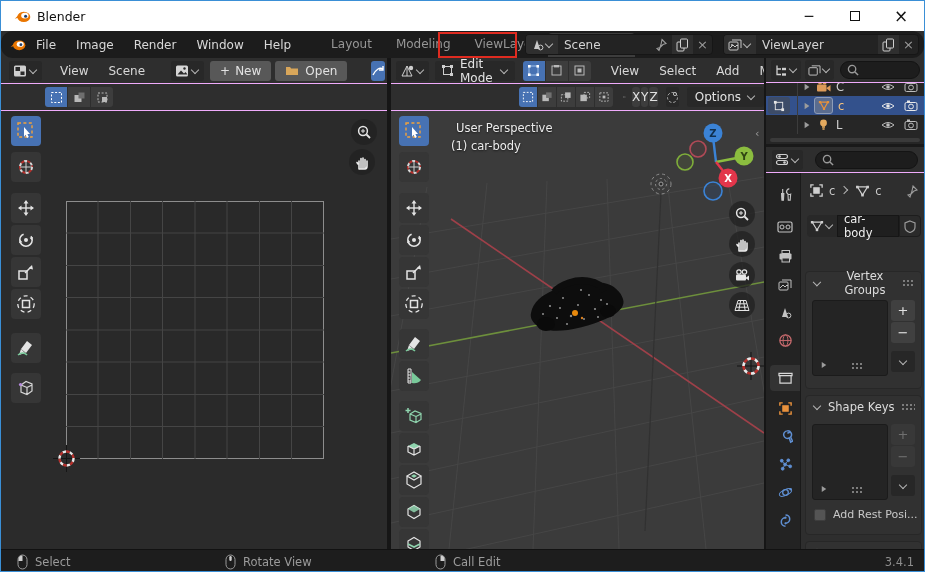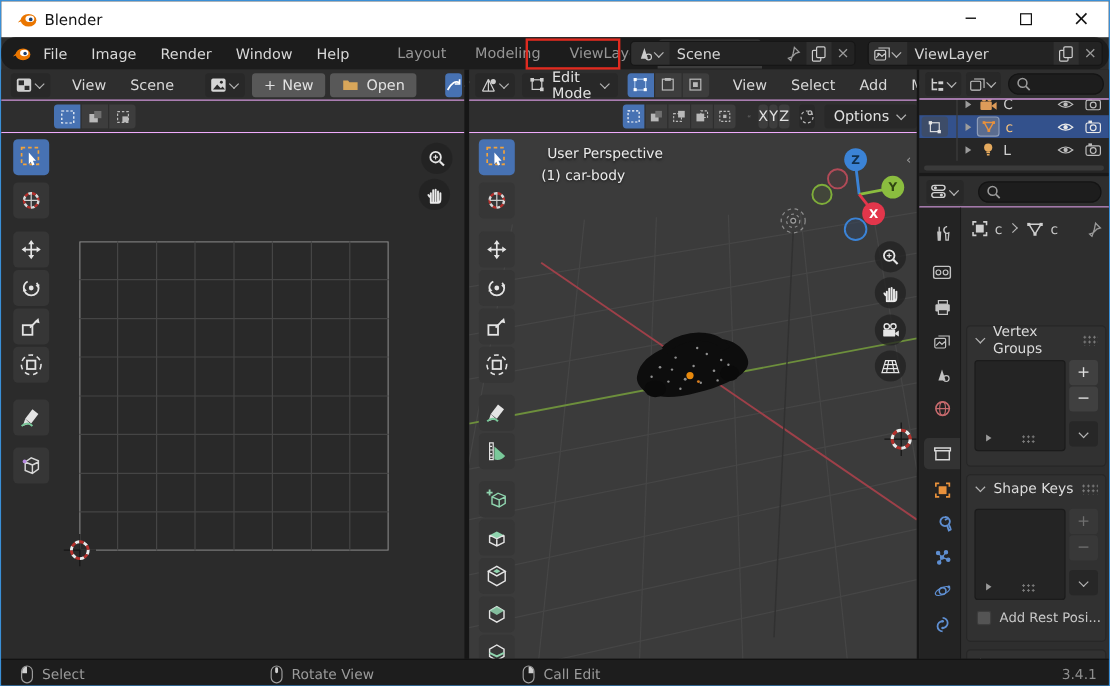--- a/index.html
+++ b/index.html
@@ -42,21 +42,21 @@
   .overlay-txt{position:absolute;color:#ececec;font-size:11.5px;text-shadow:0 1px 2px rgba(0,0,0,.6);}
   
   .outliner{background:#262626;}
   .o-row{position:absolute;left:0;width:100%;height:19px;display:flex;align-items:center;font-size:11.5px;color:#cfcfcf;}
   .o-row.sel{background:#33518c;color:#fff;}
   .search{background:#1d1d1d;border:1px solid #141414;border-radius:9px;height:18px;display:flex;align-items:center;padding:0 6px;flex:1;}
   .tabstrip{background:#232323;border-right:1px solid #1a1a1a;}
   .ptab{position:absolute;left:4px;width:30px;height:26px;display:flex;align-items:center;justify-content:center;border-radius:4px 0 0 4px;}
   .ptab.hl{background:#333333;}
   .panel{position:absolute;left:804px;width:117px;background:#313131;border-radius:4px;border:1px solid #272727;}
-  .panel-h{height:22px;display:flex;align-items:center;padding:0 6px;color:#dcdcdc;font-size:11.5px;}
+  .panel-h{height:22px;display:flex;align-items:center;padding:0 6px;color:#dcdcdc;font-size:11.5px;text-align:center;}
   .grip{width:14px;height:9px;background-image:radial-gradient(#7d7d7d 0.9px,transparent 1px);background-size:4px 4px;margin-left:auto;}
   .listbox{position:absolute;background:#242424;border:1px solid #1b1b1b;border-radius:3px;}
   .sq-btn{position:absolute;width:24px;height:21px;border-radius:3px;background:#404040;color:#e0e0e0;display:flex;align-items:center;justify-content:center;font-size:13px;}
   .sq-btn.dis{color:#6f6f6f;background:#383838;}
   .sq-btn.drk{background:#272727;}
   .checkbox{width:12px;height:12px;border-radius:2px;background:#545454;border:1px solid #3d3d3d;}
   
   .statusbar{left:0;top:548px;width:100%;height:24px;background:#1d1d1d;border-top:1px solid #121212;display:flex;align-items:center;color:#9b9b9b;font-size:11.5px;}
   .s-item{display:flex;align-items:center;gap:7px;position:absolute;}
 </style>
@@ -828,20 +828,37 @@
             <rect x="1" y="0.8" width="2.8" height="2.8" fill="#cfcfcf"></rect>
             <rect x="12.2" y="0.8" width="2.8" height="2.8" fill="#cfcfcf"></rect>
             <rect x="6.6" y="9.6" width="2.8" height="2.8" fill="#cfcfcf"></rect>
           </svg>
         <span style="margin-left:5px">c</span>
         <svg style="margin-left:auto" width="14" height="14" viewBox="0 0 14 14">
             <path d="M8 2 l4 4 -3 1 -3 3 -1 3 -2-2 3-1 1-3z" fill="none" stroke="#9a9a9a" stroke-width="1.1"></path>
           </svg>
       </div>
 
+      <div class="row" style="position:absolute;left:6px;top:42px;width:114px;height:22px">
+        <div class="hbtn dark" style="height:22px;padding:0 3px;border-radius:4px 0 0 4px">
+          <svg width="14" height="12" viewBox="0 0 16 13">
+              <path d="M2.5 2 h11 L8 11z" fill="none" stroke="#cfcfcf" stroke-width="1.3"></path>
+              <rect x="1" y="0.8" width="2.8" height="2.8" fill="#cfcfcf"></rect>
+              <rect x="12.2" y="0.8" width="2.8" height="2.8" fill="#cfcfcf"></rect>
+              <rect x="6.6" y="9.6" width="2.8" height="2.8" fill="#cfcfcf"></rect>
+            </svg>
+          <span class="chev"></span>
+        </div>
+        <div style="flex:1;height:22px;background:#1f1f1f;border:1px solid #161616;display:flex;align-items:center;padding:0 6px;color:#efefef;font-size:11.5px">car-body</div>
+        <div style="width:22px;height:22px;background:#2a2a2a;border:1px solid #1d1d1d;border-radius:0 4px 4px 0;display:flex;align-items:center;justify-content:center">
+          <svg width="12" height="13" viewBox="0 0 12 13">
+              <path d="M6 1 L11 3 V7 Q11 11 6 12.5 Q1 11 1 7 V3z" fill="none" stroke="#9a9a9a" stroke-width="1.2"></path>
+            </svg>
+        </div>
+      </div>
 
       <div class="panel" style="left:4px;top:98px;width:117px;height:118px">
         <div class="panel-h">
           <span class="chev"></span>
           <span style="margin-left:6px">Vertex Groups</span>
           <span class="grip"></span>
         </div>
         <div class="listbox" style="left:6px;top:28px;width:76px;height:76px">
           <span class="tri-r" style="position:absolute;left:8px;bottom:6px;transform:scale(.75)"></span>
           <span class="grip" style="position:absolute;left:38px;bottom:5px;width:12px;height:8px"></span>

